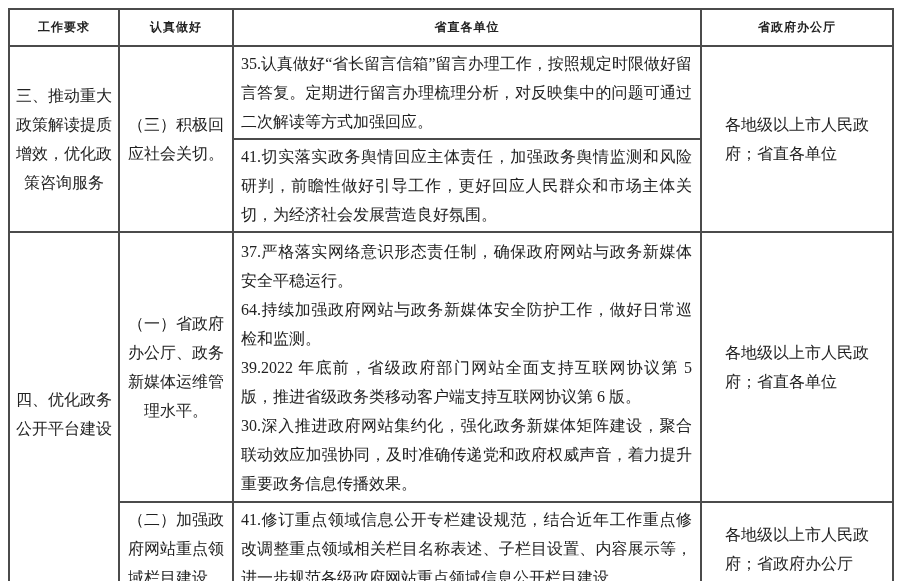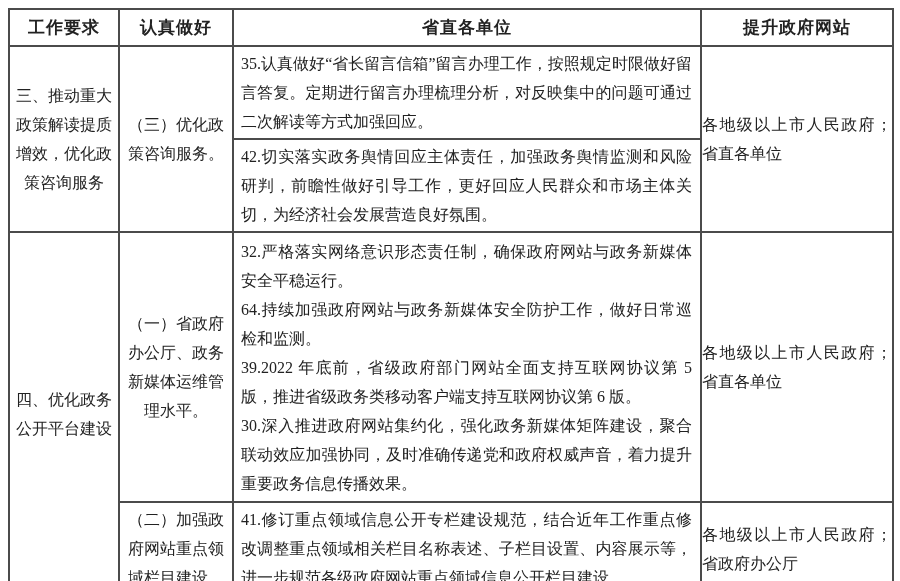--- a/index.html
+++ b/index.html
@@ -18,21 +18,21 @@
     table-layout: fixed;
     margin: 8px 8px 0 8px;
     width: 884px;
   }
   .doc-table th, .doc-table td {
     border: 2px solid #4b4b4b;
     padding: 2px 4px;
     overflow: hidden;
   }
   .doc-table th {
-    font-size: 17px;
+    font-size: 12px;
     font-weight: bold;
     text-align: center;
     vertical-align: middle;
     height: 37px;
     letter-spacing: 1px;
     border-radius: 17px;
   }
   td.c-req, td.c-task {
     text-align: center;
     vertical-align: middle;
@@ -48,21 +48,21 @@
     margin: 0;
     font-size: 16px;
     line-height: 29px;
     text-align: justify;
     text-justify: inter-ideograph;
   }
   td.c-unit {
     vertical-align: middle;
     font-size: 16px;
     line-height: 29px;
-    padding: 2px 0;
+    padding: 2px 23px;
     text-align: justify;
     text-justify: inter-ideograph;
   }
   tr.r-35   { height: 90px; }
   tr.r-36   { height: 83px; }
   tr.r-3740 { height: 270px; }
   tr.r-41   { height: 85px; }
 </style>
 </head>
 <body>
@@ -72,42 +72,42 @@
     <col style="width:110px">
     <col style="width:114px">
     <col style="width:468px">
     <col style="width:192px">
   </colgroup>
   <thead>
     <tr>
       <th>工作要求</th>
       <th>认真做好</th>
       <th>省直各单位</th>
-      <th>提升政府网站</th>
+      <th>省政府办公厅</th>
     </tr>
   </thead>
   <tbody>
     <tr class="r-35">
       <td class="c-req" rowspan="2">三、推动重大政策解读提质增效，优化政策咨询服务</td>
-      <td class="c-task" rowspan="2">（三）优化政策咨询服务。</td>
+      <td class="c-task" rowspan="2">（三）积极回应社会关切。</td>
       <td class="c-items">
         <p>35.认真做好“省长留言信箱”留言办理工作，按照规定时限做好留言答复。定期进行留言办理梳理分析，对反映集中的问题可通过二次解读等方式加强回应。</p>
       </td>
       <td class="c-unit" rowspan="2">各地级以上市人民政府；省直各单位</td>
     </tr>
     <tr class="r-36">
       <td class="c-items">
-        <p>42.切实落实政务舆情回应主体责任，加强政务舆情监测和风险研判，前瞻性做好引导工作，更好回应人民群众和市场主体关切，为经济社会发展营造良好氛围。</p>
+        <p>41.切实落实政务舆情回应主体责任，加强政务舆情监测和风险研判，前瞻性做好引导工作，更好回应人民群众和市场主体关切，为经济社会发展营造良好氛围。</p>
       </td>
     </tr>
     <tr class="r-3740">
       <td class="c-req" rowspan="2">四、优化政务公开平台建设</td>
       <td class="c-task">（一）省政府办公厅、政务新媒体运维管理水平。</td>
       <td class="c-items">
-        <p>32.严格落实网络意识形态责任制，确保政府网站与政务新媒体安全平稳运行。</p>
+        <p>37.严格落实网络意识形态责任制，确保政府网站与政务新媒体安全平稳运行。</p>
         <p>64.持续加强政府网站与政务新媒体安全防护工作，做好日常巡检和监测。</p>
         <p>39.2022 年底前，省级政府部门网站全面支持互联网协议第 5 版，推进省级政务类移动客户端支持互联网协议第 6 版。</p>
         <p>30.深入推进政府网站集约化，强化政务新媒体矩阵建设，聚合联动效应加强协同，及时准确传递党和政府权威声音，着力提升重要政务信息传播效果。</p>
       </td>
       <td class="c-unit">各地级以上市人民政府；省直各单位</td>
     </tr>
     <tr class="r-41">
       <td class="c-task">（二）加强政府网站重点领域栏目建设．</td>
       <td class="c-items">
         <p>41.修订重点领域信息公开专栏建设规范，结合近年工作重点修改调整重点领域相关栏目名称表述、子栏目设置、内容展示等，进一步规范各级政府网站重点领域信息公开栏目建设。</p>

